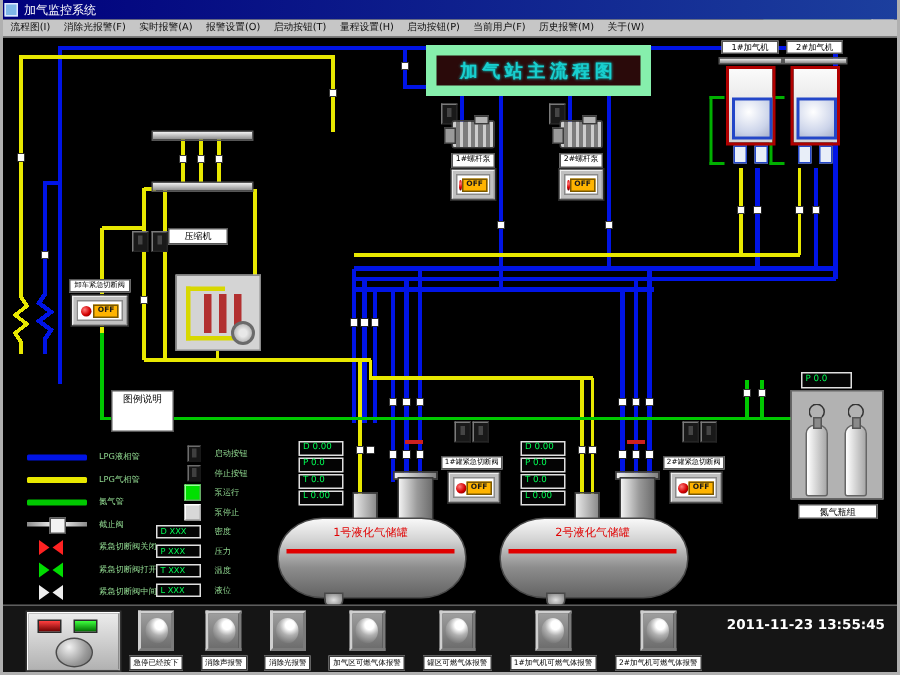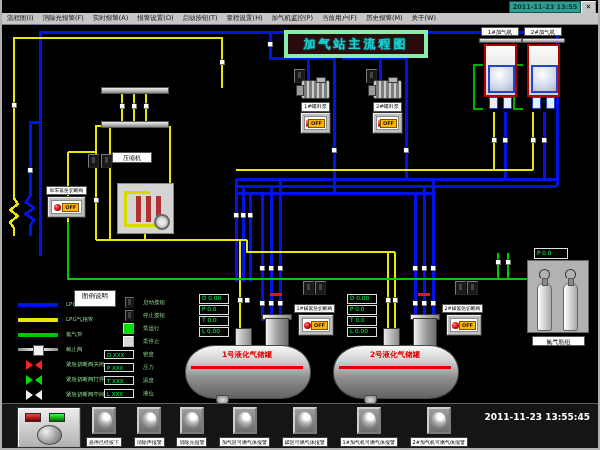--- a/index.html
+++ b/index.html
@@ -19,21 +19,21 @@
   .menubar{position:absolute;left:0;top:13px;width:600px;height:12px;background:#c6c6c6;
            border-bottom:1px solid #7c7c7c;display:flex;align-items:center;gap:9px;padding-left:7px;
            box-sizing:border-box;z-index:30;}
   .menu-item{font-size:6.5px;color:#101010;white-space:nowrap;}
 
   .canvas{position:absolute;left:2px;top:25px;width:596px;height:378px;background:#000;z-index:0;}
   #pipes{position:absolute;left:0;top:0;z-index:1;pointer-events:none;}
 
   
   .banner{position:absolute;left:284px;top:30px;width:136px;height:20px;background:#2a0a0a;
-          border:4px solid #86efac;color:#19cfcf;font-size:12px;font-weight:bold;letter-spacing:3px;
+          border:7px solid #86efac;color:#19cfcf;font-size:12px;font-weight:bold;letter-spacing:3px;
           text-align:center;line-height:20px;text-shadow:0 0 2px #00e5e5;z-index:2;white-space:nowrap;}
 
   
   .wlabel{background:#fff;border:1px solid #555;color:#000;text-align:center;box-sizing:border-box;
           white-space:nowrap;overflow:hidden;position:absolute;z-index:3;}
 
   
   .esd{background:#c0c0c0;border:1px outset #eee;outline:1px solid #2a2a2a;padding:2px;box-sizing:border-box;}
   .esd-inner{background:#fff;border:1px solid #8a8a8a;display:flex;align-items:center;
              justify-content:space-around;height:12px;padding:0 1px;}
@@ -86,21 +86,21 @@
   .mini-btn{position:absolute;width:9px;height:12px;background:#191919;border:1px outset #7a7a7a;z-index:2;}
   .mini-btn::after{content:"";display:block;width:3px;height:6px;background:#454545;margin:2px auto 0;}
 
   
   .tanks{position:absolute;left:0;top:0;width:0;height:0;z-index:2;}
   .tank-group{position:absolute;left:0;top:0;width:0;height:0;}
   .tank-group:nth-of-type(2){left:148px;}
   .tank-group>div{position:absolute;}
   .tank-body{left:185px;top:345px;width:124px;height:52px;border:1px solid #4a4a4a;border-radius:30px/26px;
              background:linear-gradient(180deg,#f8f8f8 0%,#d2d2d2 28%,#8d8d8d 62%,#636363 100%);}
-  .tank-name{left:185px;top:350px;width:124px;text-align:center;color:#e00000;font-size:7.5px;font-weight:bold;
+  .tank-name{left:185px;top:350px;width:124px;text-align:center;color:#e00000;font-size:7.5px;font-weight:normal;
              white-space:nowrap;}
   .tank-stripe{left:191px;top:366px;width:112px;height:3px;background:#e00000;}
   .tank-nub{left:216px;top:395px;width:11px;height:8px;background:radial-gradient(#e0e0e0,#7d7d7d);
             border:1px solid #4a4a4a;border-radius:0 0 5px 5px;}
   .tank-flange{left:262px;top:314px;width:28px;height:4px;background:linear-gradient(90deg,#f0f0f0,#808080);
                border:1px solid #3c3c3c;}
   .tank-nozzle{left:265px;top:318px;width:22px;height:28px;border:1px solid #3c3c3c;
                background:linear-gradient(90deg,#f2f2f2,#9a9a9a 55%,#6d6d6d);}
   .tank-nozzle2{left:235px;top:328px;width:15px;height:18px;border:1px solid #3c3c3c;
                 background:linear-gradient(90deg,#e8e8e8,#8a8a8a);}
@@ -119,21 +119,21 @@
   .n2-cyl{position:absolute;top:22px;width:13px;height:46px;background:linear-gradient(90deg,#fff,#a8a8a8);
           border:1px solid #666;border-radius:6px 6px 2px 2px;}
   .n2-cyl::before{content:"";position:absolute;top:-6px;left:4px;width:4px;height:6px;background:#8a8a8a;
                   border:1px solid #555;}
   .n2-cyl::after{content:"";position:absolute;top:-15px;left:1px;width:9px;height:9px;border:1.5px solid #333;
                  border-radius:50%;border-bottom-color:transparent;}
   .n2-cyl.c1{left:9px;} .n2-cyl.c2{left:35px;}
   .n2-label{left:532px;top:336px;width:53px;height:10px;font-size:6px;line-height:9px;}
 
   
-  .legend-title{left:74px;top:290px;width:42px;height:17px;font-size:6.5px;line-height:10px;}
+  .legend-title{left:74px;top:260px;width:42px;height:28px;font-size:6.5px;line-height:10px;}
   .legend-rows{position:absolute;left:18px;top:297px;z-index:2;}
   .lg-row{display:flex;align-items:center;height:15px;}
   .lg-sample{flex:none;}
   .k-line{width:40px;height:4px;border-radius:1px;}
   .k-gline{width:40px;height:3px;background:linear-gradient(90deg,#8a8a8a,#ffffff,#8a8a8a);position:relative;}
   .k-gline::after{content:"";position:absolute;left:15px;top:-3px;width:9px;height:9px;background:#f2f2f2;
                   border:1px solid #555;}
   .k-valve{width:16px;height:10px;position:relative;margin:0 16px 0 8px;}
   .k-valve::before{content:"";position:absolute;left:0;top:0;border-top:5px solid transparent;
                    border-bottom:5px solid transparent;border-left:7px solid currentColor;}
@@ -273,32 +273,36 @@
         <rect x="430.5" y="300.5" width="5" height="5"></rect>
       <rect x="237.5" y="297.5" width="5" height="5"></rect>
         <rect x="244.5" y="297.5" width="5" height="5"></rect>
       <rect x="385.5" y="297.5" width="5" height="5"></rect>
         <rect x="392.5" y="297.5" width="5" height="5"></rect>
       <rect x="495.5" y="259.5" width="5" height="5"></rect>
         <rect x="505.5" y="259.5" width="5" height="5"></rect>
     </g>
   </svg>
 
+  <div class="titlebar">
+    <span class="title-icon"></span>
+    <span class="title-text">加气监控系统</span>
+  </div>
   <div class="clock-badge">2011-11-23 13:55</div>
   <div class="close-btn">✕</div>
 
   <div class="menubar">
 
   <span class="menu-item">流程图(I)</span>
       <span class="menu-item">消除光报警(F)</span>
       <span class="menu-item">实时报警(A)</span>
       <span class="menu-item">报警设置(O)</span>
       <span class="menu-item">启动按钮(T)</span>
       <span class="menu-item">量程设置(H)</span>
-      <span class="menu-item">加气机监控(P)</span>
+      <span class="menu-item">启动按钮(P)</span>
       <span class="menu-item">当前用户(F)</span>
       <span class="menu-item">历史报警(M)</span>
       <span class="menu-item">关于(W)</span>
     </div>
 
   <div class="banner">加气站主流程图</div>
 
   <div style="position:absolute;left:101px;top:87px;width:66px;height:5px;background:linear-gradient(180deg,#f0f0f0,#8a8a8a);border:1px solid #555;z-index:2;"></div>
   <div style="position:absolute;left:101px;top:121px;width:66px;height:5px;background:linear-gradient(180deg,#f0f0f0,#8a8a8a);border:1px solid #555;z-index:2;"></div>
 

